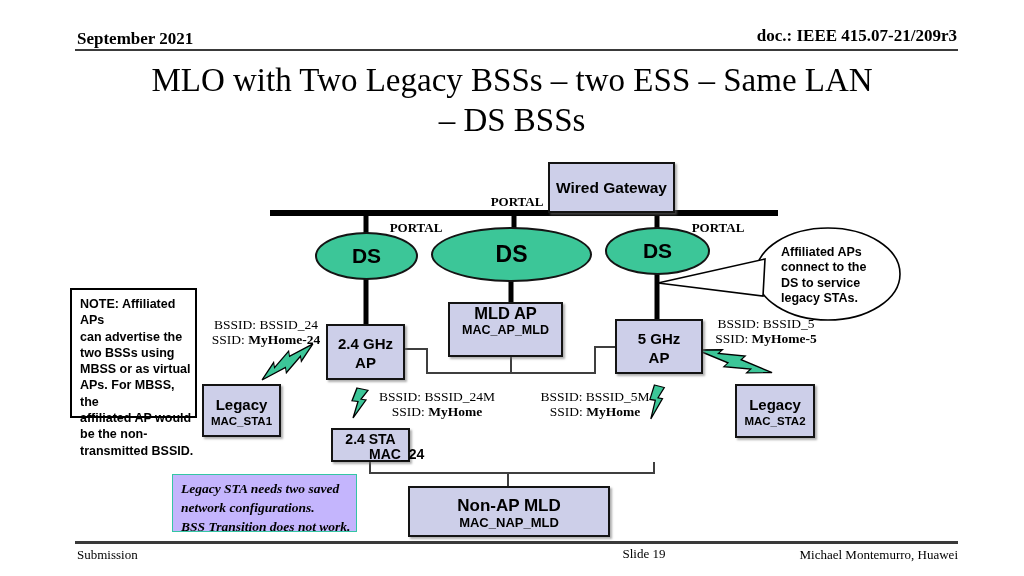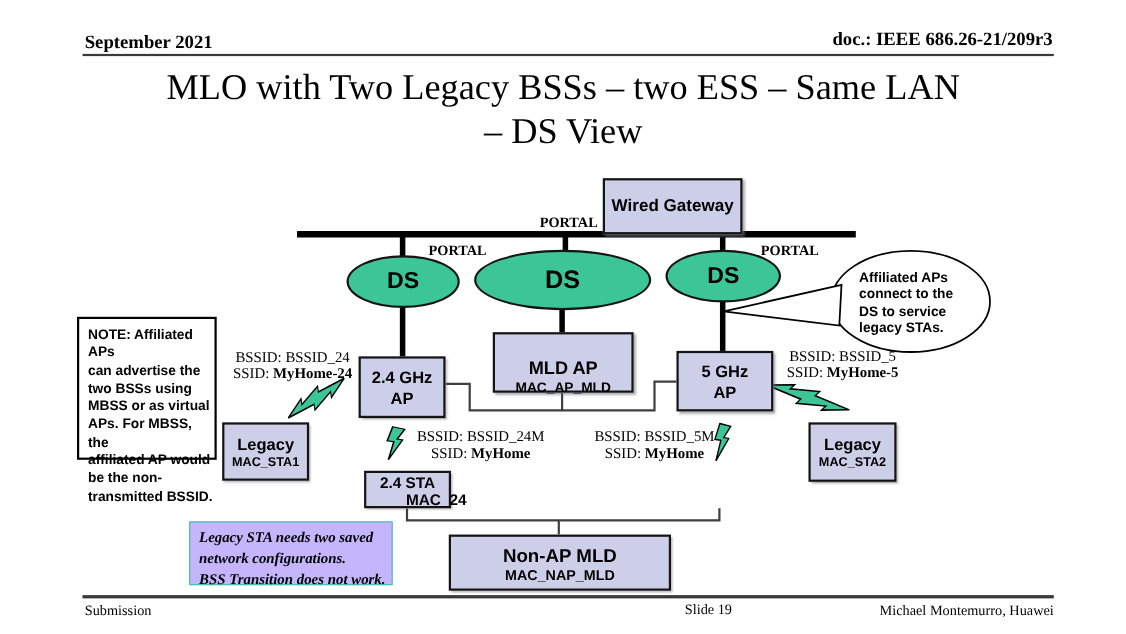--- a/index.html
+++ b/index.html
@@ -27,25 +27,25 @@
   .bubbleTxt{font-size:12.5px;font-weight:bold;line-height:15.3px;white-space:nowrap;}
   .ftr{font-family:"Liberation Serif",serif;font-size:13px;white-space:nowrap;}
   svg{position:absolute;left:0;top:0;}
 </style>
 </head>
 <body>
 
 <div class="slide">
 
   <div class="abs hdr serif" style="left:77px;top:29px;">September 2021</div>
-  <div class="abs hdr serif" style="right:67px;top:26px;">doc.: IEEE 686.26-21/209r3</div>
+  <div class="abs hdr serif" style="right:67px;top:26px;">doc.: IEEE 415.07-21/209r3</div>
   <div class="abs rule" style="left:75px;top:49px;width:883px;"></div>
 
   <div class="abs title serif" style="left:0;top:62px;">MLO with Two Legacy BSSs – two ESS – Same LAN</div>
-  <div class="abs title serif" style="left:0;top:102px;">– DS View</div>
+  <div class="abs title serif" style="left:0;top:102px;">– DS BSSs</div>
 
   <svg width="1024" height="576" viewBox="0 0 1024 576">
 
     <line x1="270" y1="213" x2="778" y2="213" stroke="#000" stroke-width="6"></line>
 
     <line x1="612" y1="191" x2="612" y2="213" stroke="#000" stroke-width="5"></line>
 
     <line x1="366" y1="210" x2="366" y2="234" stroke="#000" stroke-width="5"></line>
     <line x1="514" y1="210" x2="514" y2="230" stroke="#000" stroke-width="5"></line>
     <line x1="657" y1="210" x2="657" y2="230" stroke="#000" stroke-width="5"></line>
@@ -86,21 +86,21 @@
     </div>
 
   <div class="abs box" style="left:548px;top:142px;width:127px;height:51px;padding-top:14px;margin-top:20px;">
     <div class="l1" style="font-size:15.5px;">Wired Gateway</div>
   </div>
 
   <div class="abs box" style="left:326px;top:324px;width:79px;height:56px;padding-top:8px;">
     <div class="l1">2.4 GHz</div>
     <div class="l1">AP</div>
   </div>
-  <div class="abs box" style="left:448px;top:302px;width:128px;height:55px;padding-top:22px;">
+  <div class="abs box" style="left:448px;top:302px;width:115px;height:55px;padding-top:0;">
     <div class="l1" style="font-size:16.5px;">MLD AP</div>
     <div class="l2" style="font-size:12.5px;">MAC_AP_MLD</div>
   </div>
   <div class="abs box" style="left:615px;top:319px;width:88px;height:55px;padding-top:8px;">
     <div class="l1">5 GHz</div>
     <div class="l1">AP</div>
   </div>
 
   <div class="abs box" style="left:202px;top:384px;width:79px;height:53px;padding-top:9px;">
     <div class="l1">Legacy</div>

